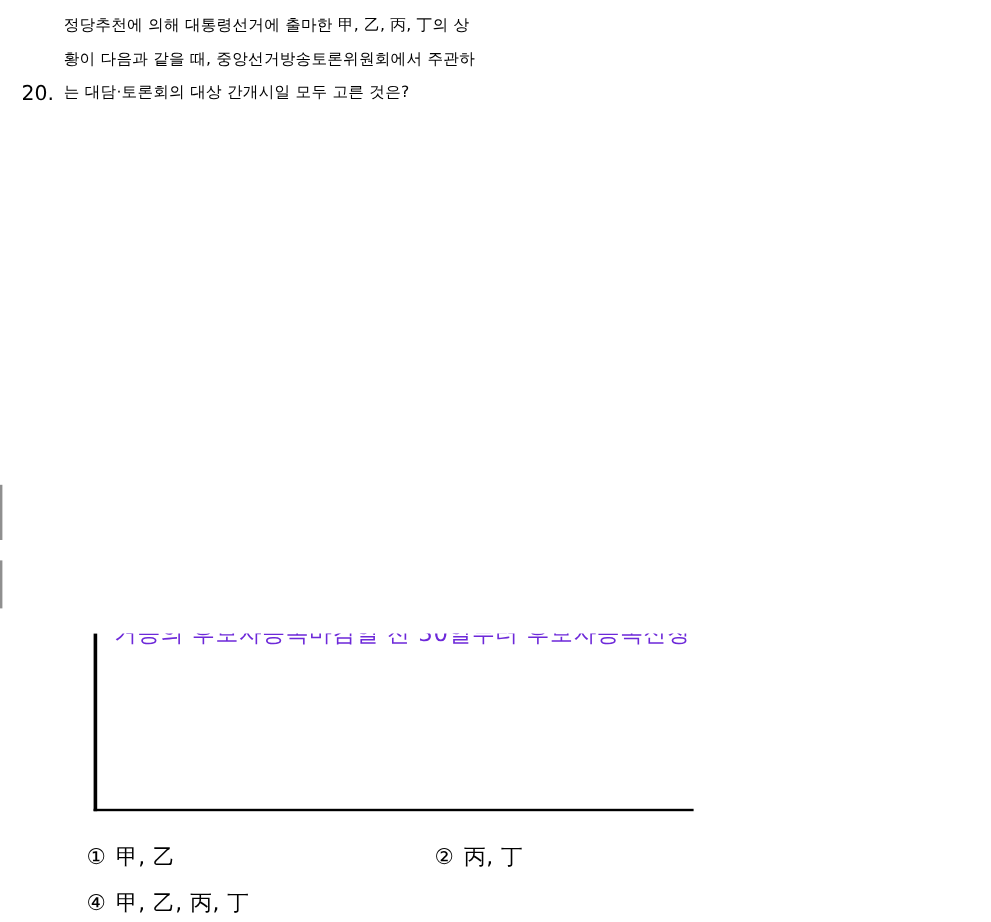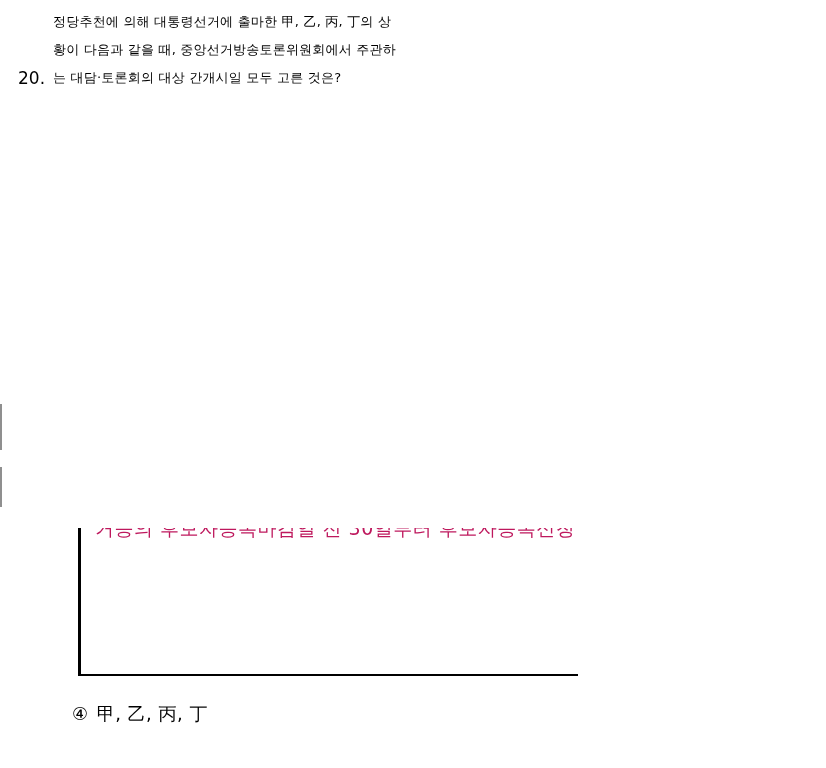--- a/index.html
+++ b/index.html
@@ -70,21 +70,21 @@
     width: 520px;
   }
   .p-line {
     font-size: 19px;
     line-height: 33px;
     white-space: nowrap;
     letter-spacing: 0.5px;
   }
   .p-line.cut {
     
-    color: #be185d;
+    color: #6d28d9;
   }
 
   
   .choices {
     position: absolute;
     left: 72px;
     top: 695px;
     width: 560px;
   }
   .choice-row {
@@ -121,19 +121,27 @@
   <div class="edge-mark m2"></div>
 
   <div class="passage-box">
     <div class="passage-inner">
       <div class="p-line cut">거등의 후보자등록마감일 전 30일부터 후보자등록신청</div>
     </div>
   </div>
 
   <div class="choices">
     <div class="choice-row">
+      <div class="choice col1">
+        <span class="marker">①</span><span>甲, 乙</span>
+      </div>
+      <div class="choice col2">
+        <span class="marker">②</span><span>丙, 丁</span>
+      </div>
+    </div>
+    <div class="choice-row">
       <div class="choice col2">
         <span class="marker">④</span><span>甲, 乙, 丙, 丁</span>
       </div>
     </div>
   </div>
 
 </div>
 
 </body></html>

